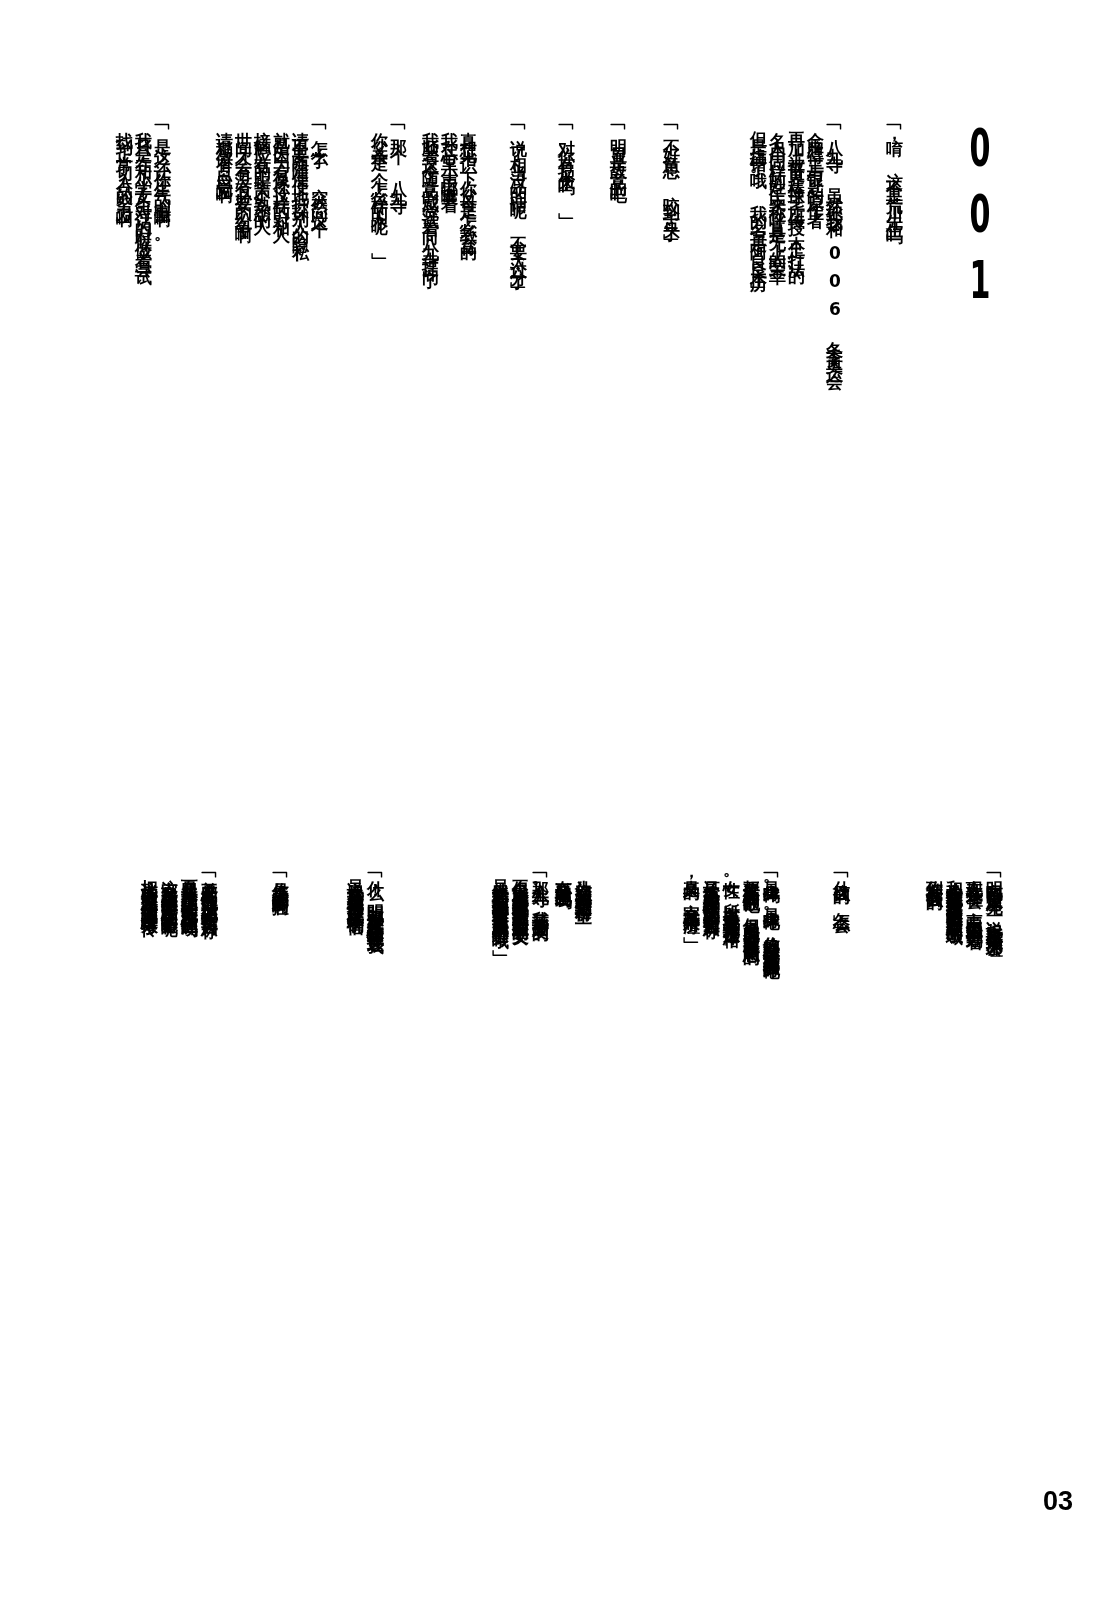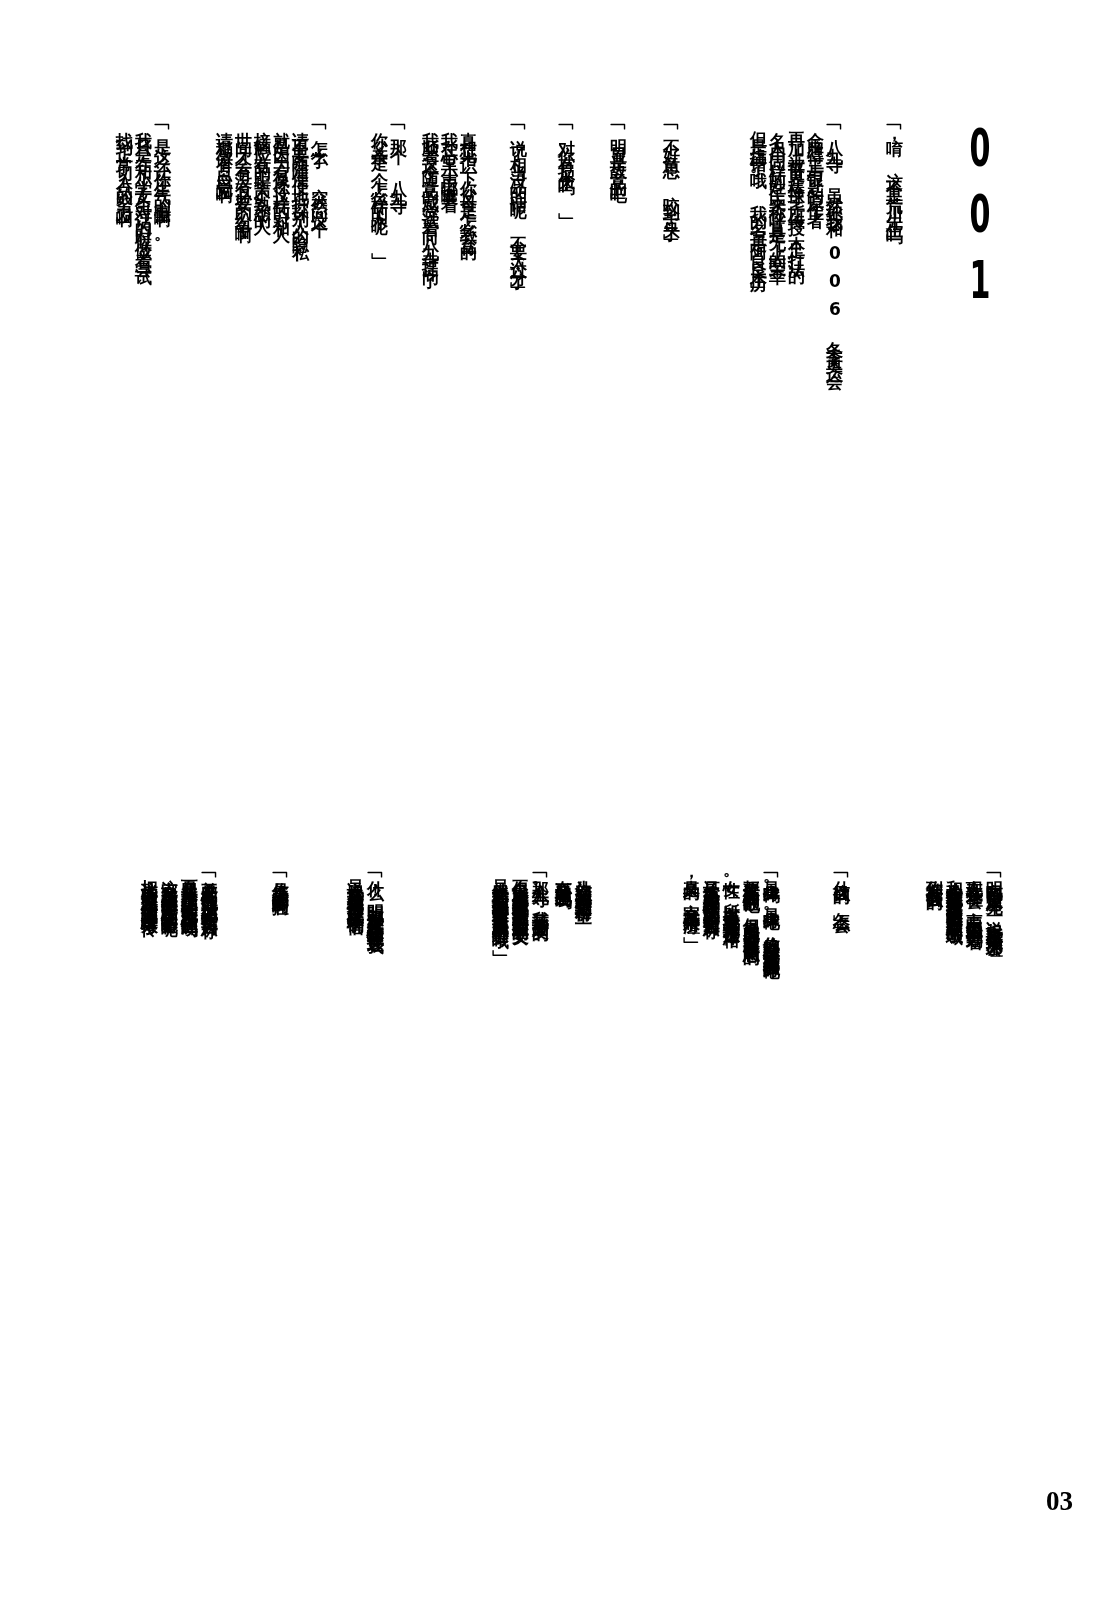--- a/index.html
+++ b/index.html
@@ -26,21 +26,21 @@
   }
   .chapter-num{
     font-size:52px;line-height:20px;letter-spacing:6px;font-weight:700;
     margin-block-end:66px;
     transform:scaleX(0.58);transform-origin:center;
     white-space:nowrap;
   }
   .page-num{
     position:absolute;top:1486px;right:31px;
     font-size:27px;font-weight:700;letter-spacing:0px;
-    font-family:Liberation Serif, serif;
+    font-family:Liberation Sans, sans-serif;
   }
 </style>
 </head>
 <body>
 
 <div class="band band-top">
   <div class="chapter-num">001</div>
   <p>「唷，这不是荒川先生吗」</p>
   <p style="margin-block-start:41px">「八九寺。虽然把我和2006冬季奥运会</p>
   <p>金牌得主与银匙的原作者，</p>

